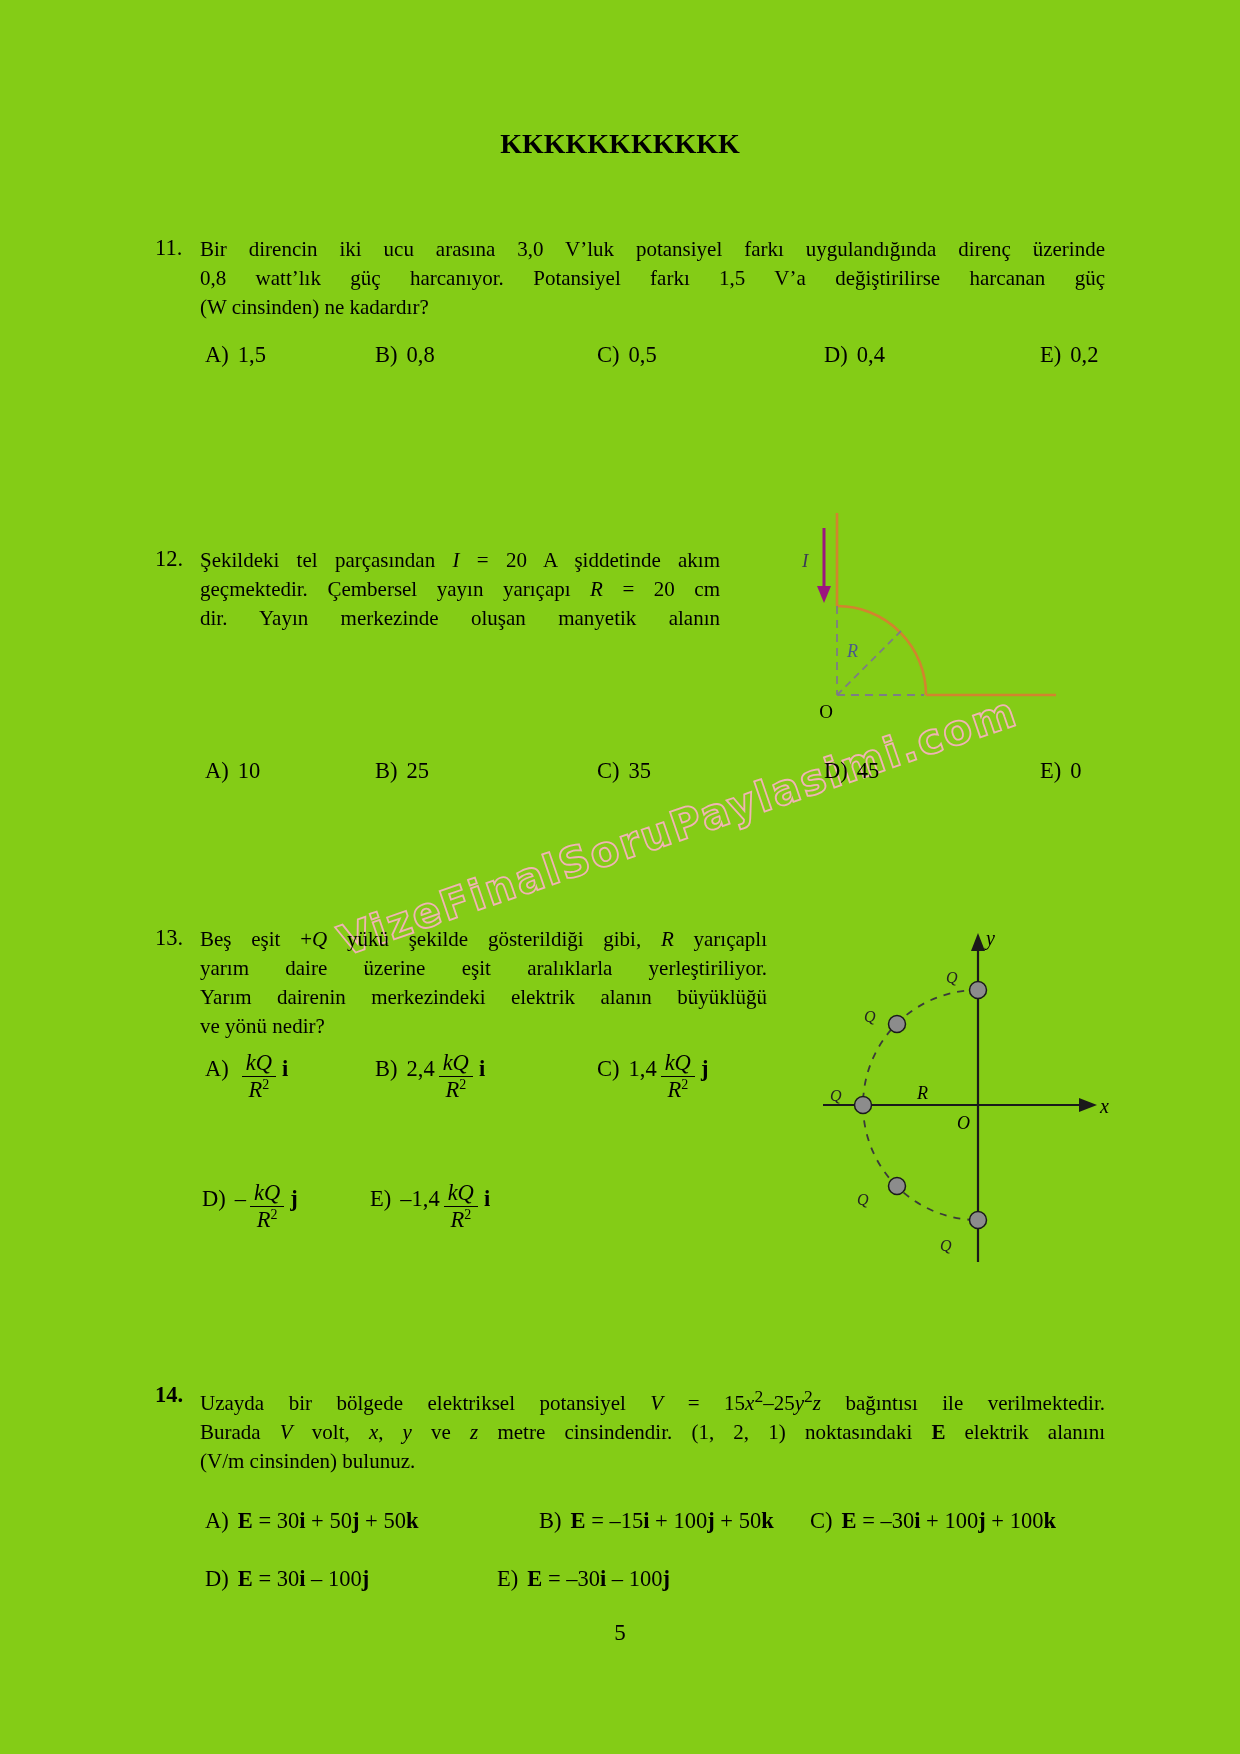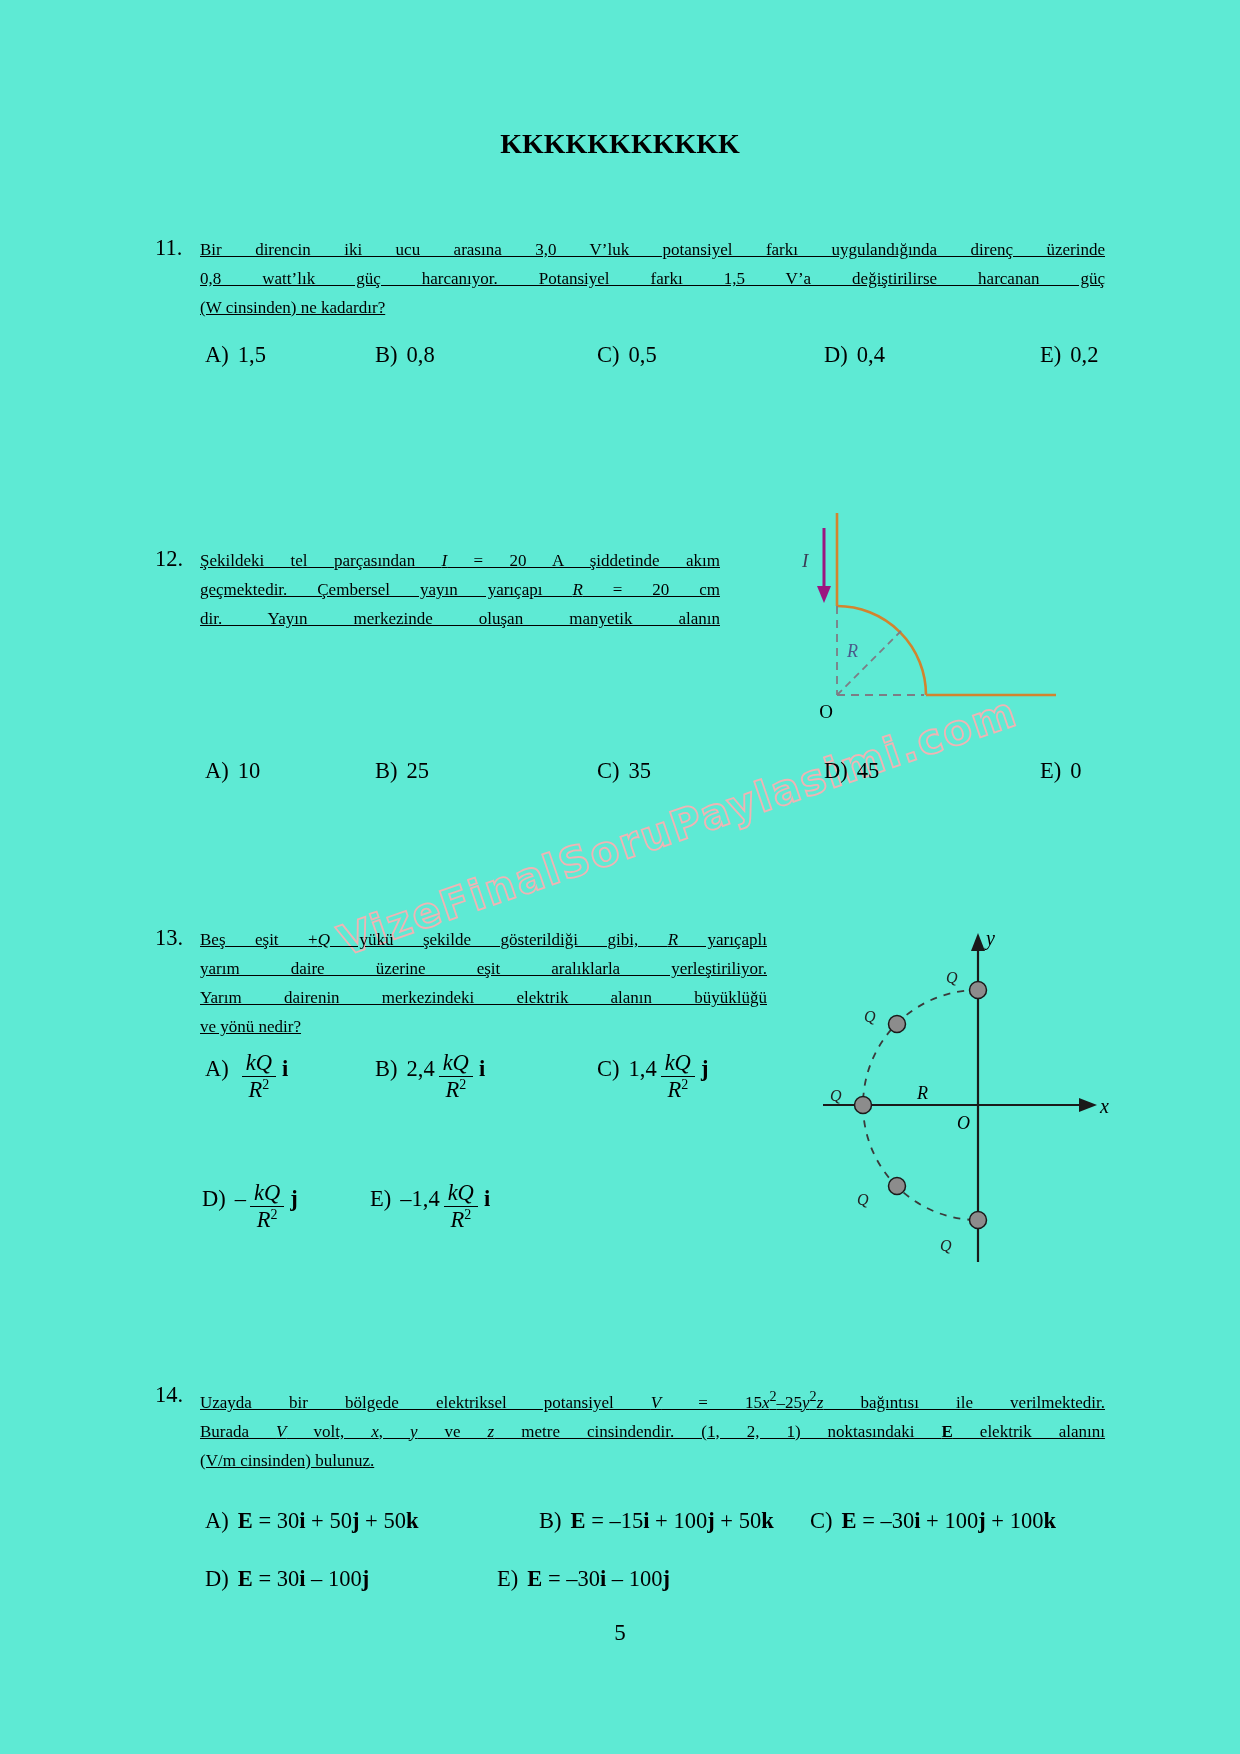--- a/index.html
+++ b/index.html
@@ -1,21 +1,21 @@
 <!DOCTYPE html>
 <html><head>
 <meta charset="utf-8">
 <style>
   html,body{margin:0;padding:0;background:#e8e8e8;}
-  .page{position:relative;width:1240px;height:1754px;background:#5eead4;margin:0 auto;
+  .page{position:relative;width:1240px;height:1754px;background:#84cc16;margin:0 auto;
         font-family:"Liberation Serif","DejaVu Serif",serif;color:#000;overflow:hidden;}
   .title{position:absolute;top:128px;left:0;width:100%;text-align:center;
          font-weight:bold;font-size:28px;}
   .qnum{position:absolute;font-size:22.5px;}
-  .qtext{position:absolute;font-size:17px;line-height:29px;text-decoration:underline;}
+  .qtext{position:absolute;font-size:21px;line-height:29px;}
   .qtext .jl{text-align:justify;text-align-last:justify;}
   .qtext .ll{text-align:left;}
   .optrow{position:absolute;left:0;width:100%;height:36px;font-size:22.5px;}
   .opt{position:absolute;white-space:nowrap;top:0;}
   .opt .letter{margin-right:9px;}
   .opt .prefix{margin-right:2px;}
   .frac{display:inline-block;text-align:center;vertical-align:-21px;margin:0 6px 0 2px;}
   .frac .num{display:block;font-style:italic;line-height:26px;padding:0 4px;}
   .frac .den{display:block;border-top:1.6px solid #000;font-style:italic;line-height:26px;}
   .frac sup{font-size:14px;font-style:normal;line-height:0;}
@@ -114,21 +114,21 @@
   <div class="optrow fracrow" style="top:1050px;">
     <span class="opt" style="left:205px;"><span class="letter">A)</span><span class="prefix"></span><span class="frac"><span class="num">kQ</span><span class="den"><i>R</i><sup>2</sup></span></span><b class="vec">i</b></span>
     <span class="opt" style="left:375px;"><span class="letter">B)</span><span class="prefix">2,4</span><span class="frac"><span class="num">kQ</span><span class="den"><i>R</i><sup>2</sup></span></span><b class="vec">i</b></span>
     <span class="opt" style="left:597px;"><span class="letter">C)</span><span class="prefix">1,4</span><span class="frac"><span class="num">kQ</span><span class="den"><i>R</i><sup>2</sup></span></span><b class="vec">j</b></span>
   </div>
   <div class="optrow fracrow" style="top:1180px;">
     <span class="opt" style="left:202px;"><span class="letter">D)</span><span class="prefix">–</span><span class="frac"><span class="num">kQ</span><span class="den"><i>R</i><sup>2</sup></span></span><b class="vec">j</b></span>
     <span class="opt" style="left:370px;"><span class="letter">E)</span><span class="prefix">–1,4</span><span class="frac"><span class="num">kQ</span><span class="den"><i>R</i><sup>2</sup></span></span><b class="vec">i</b></span>
   </div>
 
-  <div class="qnum" style="left:155px;top:1382px;">14.</div>
+  <div class="qnum" style="left:155px;top:1382px;font-weight:bold;">14.</div>
   <div class="qtext" style="left:200px;top:1382px;width:905px;">
     <div class="jl">Uzayda bir bölgede elektriksel potansiyel <i>V</i> = 15<i>x</i><sup>2</sup>–25<i>y</i><sup>2</sup><i>z</i> bağıntısı ile verilmektedir.</div>
     <div class="jl">Burada <i>V</i> volt, <i>x</i>, <i>y</i> ve <i>z</i> metre cinsindendir. (1, 2, 1) noktasındaki <b>E</b> elektrik alanını</div>
     <div class="ll">(V/m cinsinden) bulunuz.</div>
   </div>
   <div class="optrow" style="top:1508px;">
     <span class="opt" style="left:205px;"><span class="letter">A)</span><span><b>E</b> = 30<b>i</b> + 50<b>j</b> + 50<b>k</b></span></span>
     <span class="opt" style="left:495px;margin-left:44px;"><span class="letter">B)</span><span><b>E</b> = –15<b>i</b> + 100<b>j</b> + 50<b>k</b></span></span>
     <span class="opt" style="left:810px;"><span class="letter">C)</span><span><b>E</b> = –30<b>i</b> + 100<b>j</b> + 100<b>k</b></span></span>
   </div>

